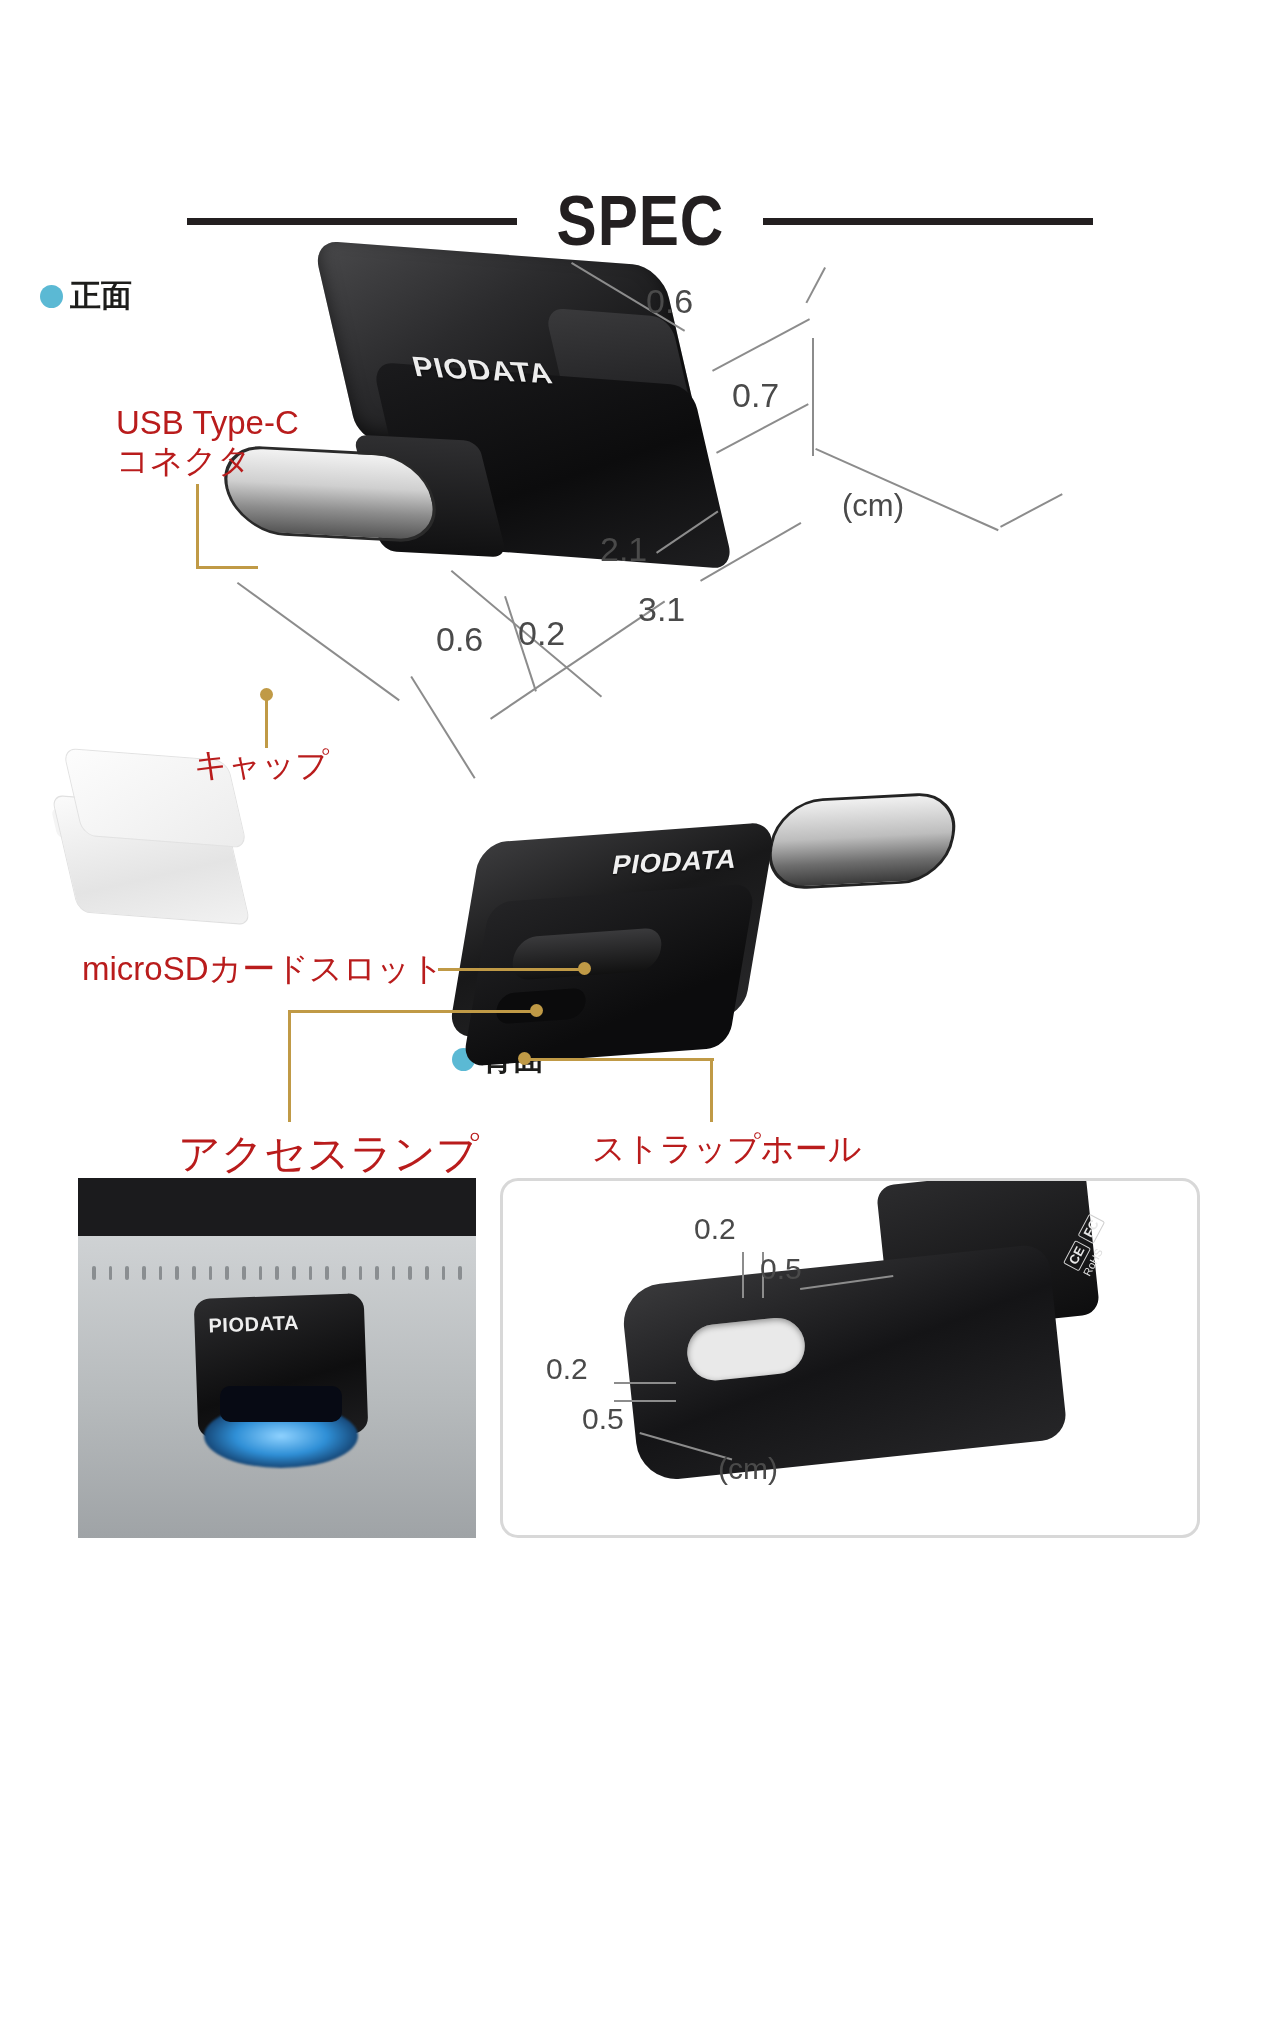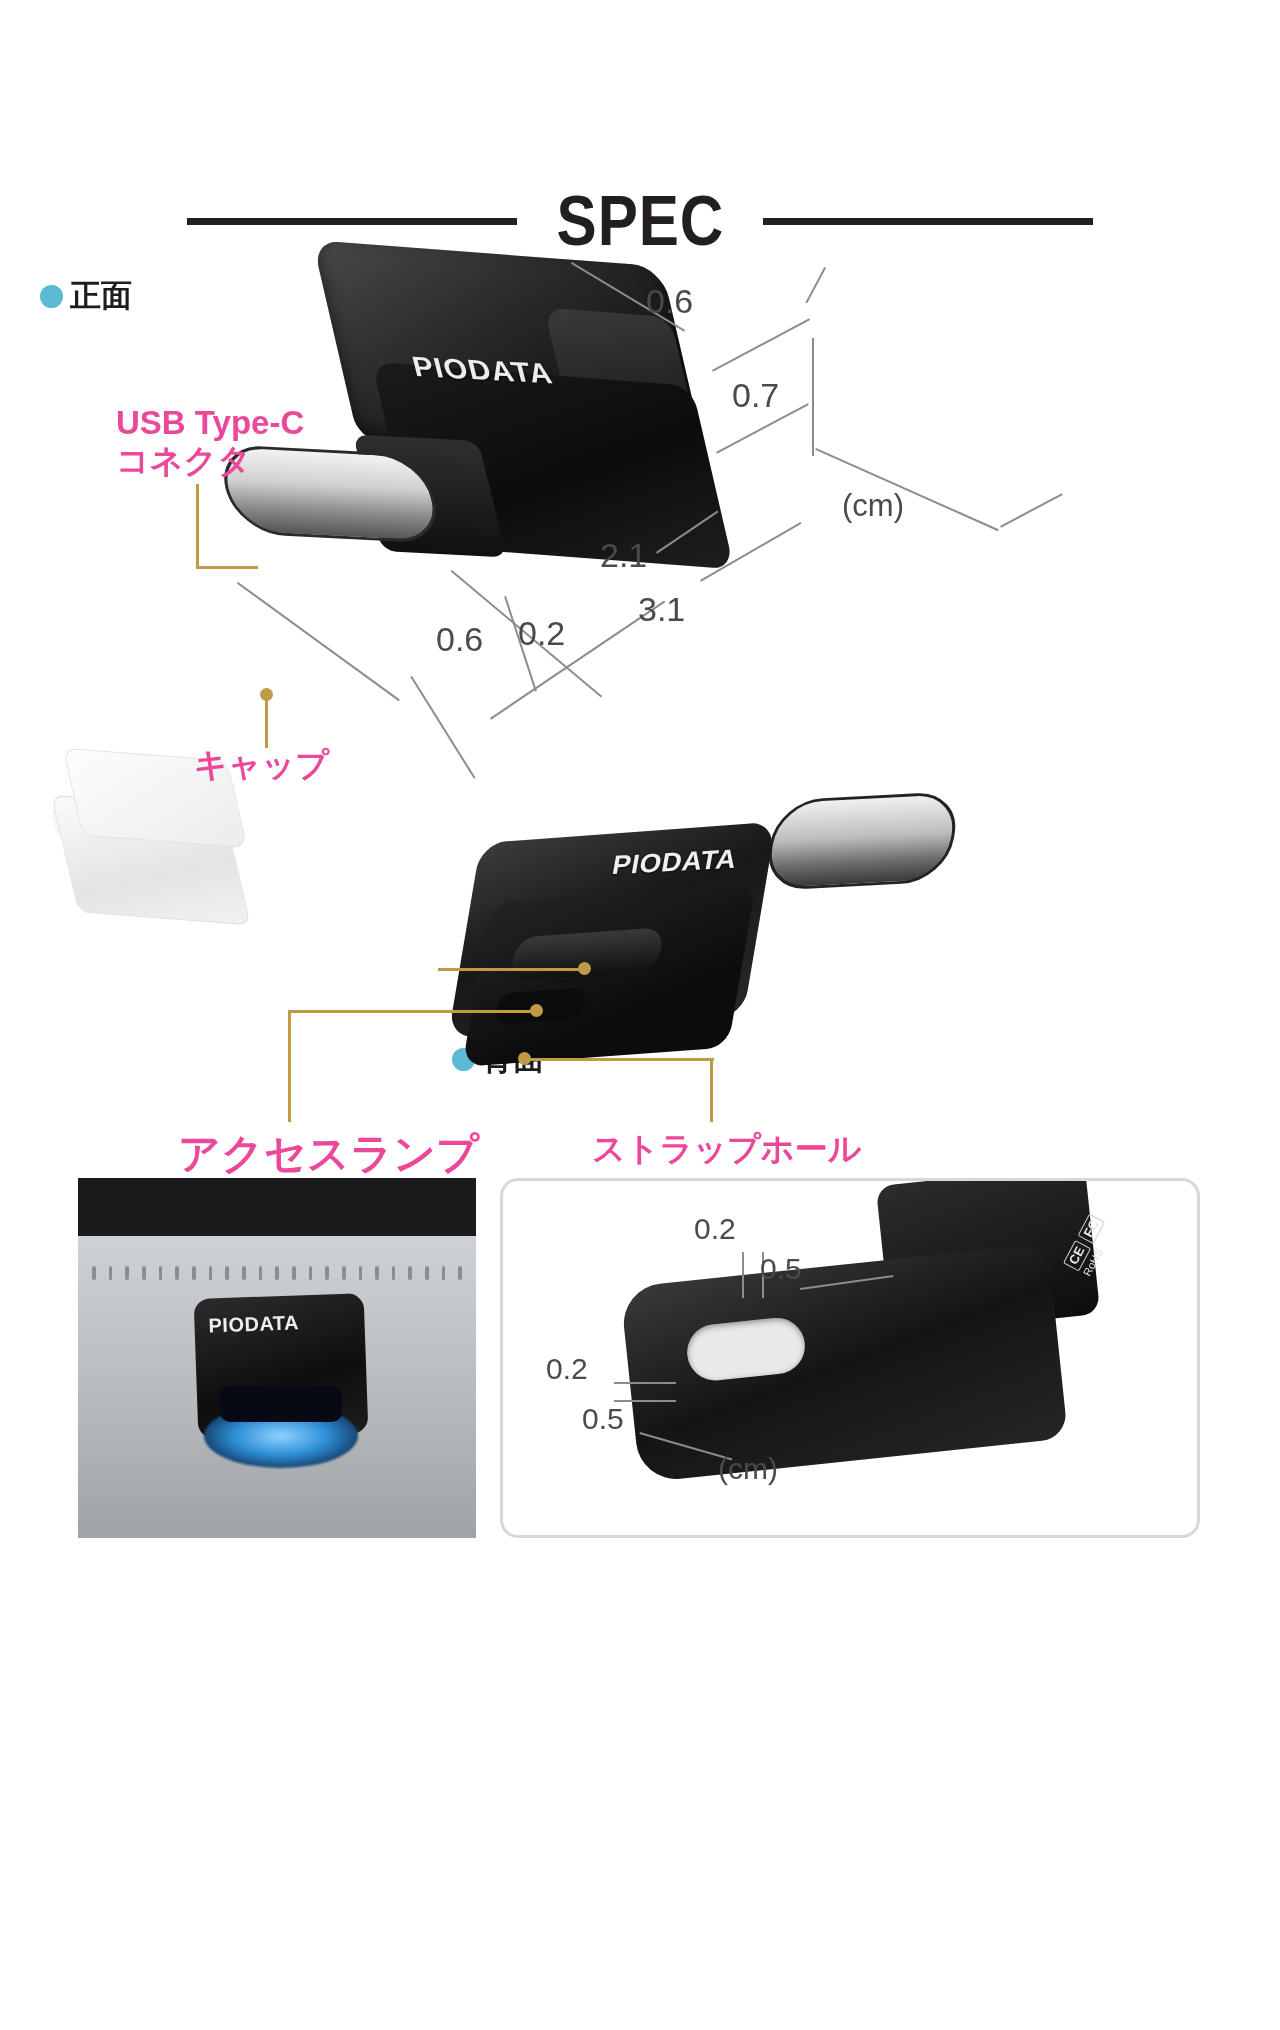--- a/index.html
+++ b/index.html
@@ -31,21 +31,21 @@
   
   .view-label {
     position: absolute; display: flex; align-items: center; gap: 7px;
     font-size: 31px; font-weight: 700; color: #1d1d1b; white-space: nowrap;
   }
   .view-dot {
     width: 23px; height: 23px; border-radius: 50%;
     background: #5bb9d4; flex: 0 0 auto;
   }
   .gold-label {
-    position: absolute; color: #ec4899; font-weight: 700;
+    position: absolute; color: #b91c1c; font-weight: 400;
     white-space: nowrap; line-height: 1.15;
   }
   .dim-label {
     position: absolute; color: #4a4a4a; font-weight: 400;
     font-size: 34px; white-space: nowrap; line-height: 1;
   }
   .unit-label {
     position: absolute; color: #4a4a4a; font-size: 31px; white-space: nowrap;
   }
 
@@ -319,40 +319,41 @@
   <div class="dimline" style="left:490px; top:718px; width:210px; height:2px; transform:rotate(-34deg);"></div>
   <div class="dimline" style="left:700px; top:580px; width:116px; height:2px; transform:rotate(-30deg);"></div>
   <div class="dimline" style="left:412px; top:676px; width:120px; height:2px; transform:rotate(58deg);"></div>
   <div class="dimline" style="left:238px; top:582px; width:200px; height:2px; transform:rotate(36deg);"></div>
   <div class="dimline" style="left:506px; top:596px; width:100px; height:2px; transform:rotate(72deg);"></div>
   <div class="dimline" style="left:1000px; top:526px; width:70px; height:2px; transform:rotate(-28deg);"></div>
   <div class="dimline" style="left:816px; top:448px; width:200px; height:2px; transform:rotate(24deg);"></div>
 
   <div class="dim-label" style="left:646px; top:284px;">0.6</div>
   <div class="dim-label" style="left:732px; top:378px;">0.7</div>
-  <div class="dim-label" style="left:600px; top:532px;margin-top:6px;">2.1</div>
+  <div class="dim-label" style="left:600px; top:532px;">2.1</div>
   <div class="dim-label" style="left:638px; top:592px;">3.1</div>
   <div class="dim-label" style="left:436px; top:622px;">0.6</div>
   <div class="dim-label" style="left:518px; top:616px;">0.2</div>
   <div class="unit-label" style="left:842px; top:488px;">(cm)</div>
 
   <div class="view-label" style="left:452px; top:1038px;">
     <span class="view-dot"></span>
     <span>背面</span>
   </div>
 
   <div class="photo drive-back">
     <div class="back-plug"></div>
     <div class="back-body"></div>
     <div class="back-face"></div>
     <div class="back-slot"></div>
     <div class="back-strap"></div>
     <div class="back-brand">PIODATA</div>
   </div>
 
+  <div class="gold-label" style="left:82px; top:950px; font-size:33px;">microSDカードスロット</div>
   <div class="leader" style="left:438px; top:968px; width:148px; height:3px;"></div>
   <div class="leader-dot" style="left:578px; top:962px;"></div>
 
   <div class="gold-label" style="left:178px; top:1130px; font-size:42px;">アクセスランプ</div>
   <div class="leader" style="left:288px; top:1010px; width:3px; height:112px;"></div>
   <div class="leader" style="left:288px; top:1010px; width:248px; height:3px;"></div>
   <div class="leader-dot" style="left:530px; top:1004px;"></div>
 
   <div class="gold-label" style="left:592px; top:1130px; font-size:33px;">ストラップホール</div>
   <div class="leader" style="left:710px; top:1058px; width:3px; height:64px;"></div>

